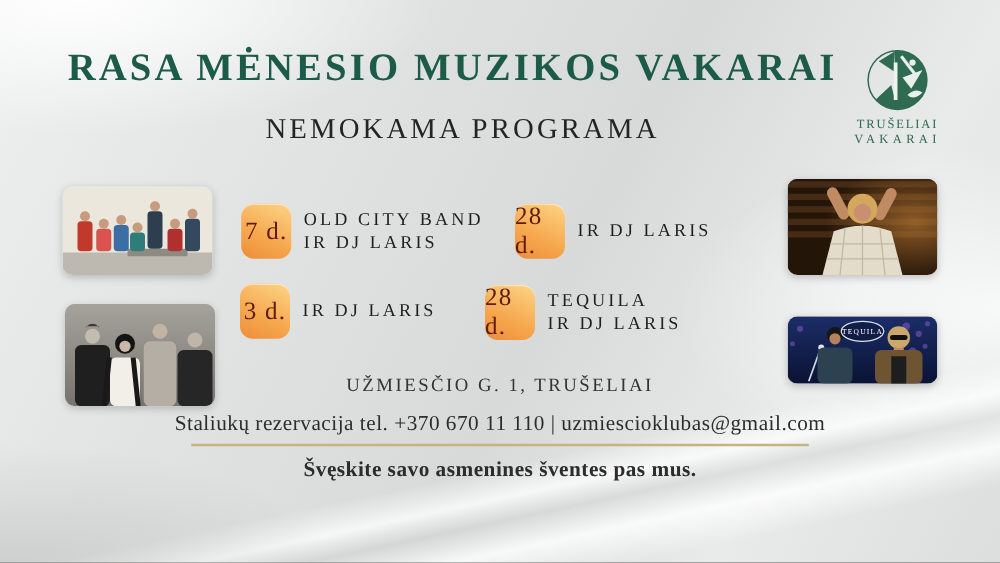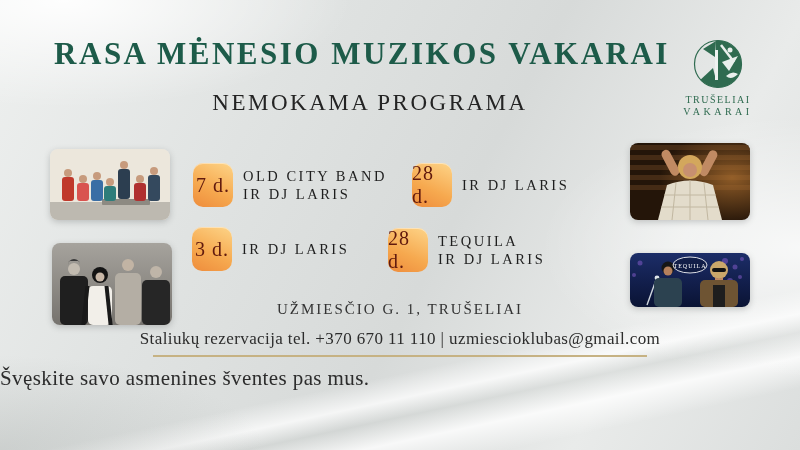--- a/index.html
+++ b/index.html
@@ -48,22 +48,22 @@
     box-shadow:inset 0 1px 0 rgba(255,255,255,.45);
   }
   .event-lines{display:flex;flex-direction:column;justify-content:center;}
   .event-line{font-size:14.5px;line-height:18px;letter-spacing:2.5px;color:#1e1e1e;white-space:nowrap;}
   
   .address{position:absolute;left:0;top:301px;width:800px;text-align:center;
     font-size:15px;letter-spacing:2px;color:#333;}
   .reservation{position:absolute;left:0;top:329px;width:800px;text-align:center;
     font-size:17px;letter-spacing:.4px;color:#2c2c2c;}
   .divider{position:absolute;left:153px;top:355px;width:494px;height:1.5px;background:#c6b283;}
-  .footer-note{position:absolute;left:0;top:366px;width:800px;
-    font-size:21px;letter-spacing:.4px;color:#2c2c2c;}
+  .footer-note{position:absolute;left:0;top:366px;width:800px;text-align:center;
+    font-size:17px;letter-spacing:.4px;color:#2c2c2c;font-weight:bold;}
 </style>
 </head>
 <body>
 
 <div class="poster">
 
   <div class="title">RASA MĖNESIO MUZIKOS VAKARAI</div>
   <div class="subtitle">NEMOKAMA PROGRAMA</div>
 
   <div class="logo">

